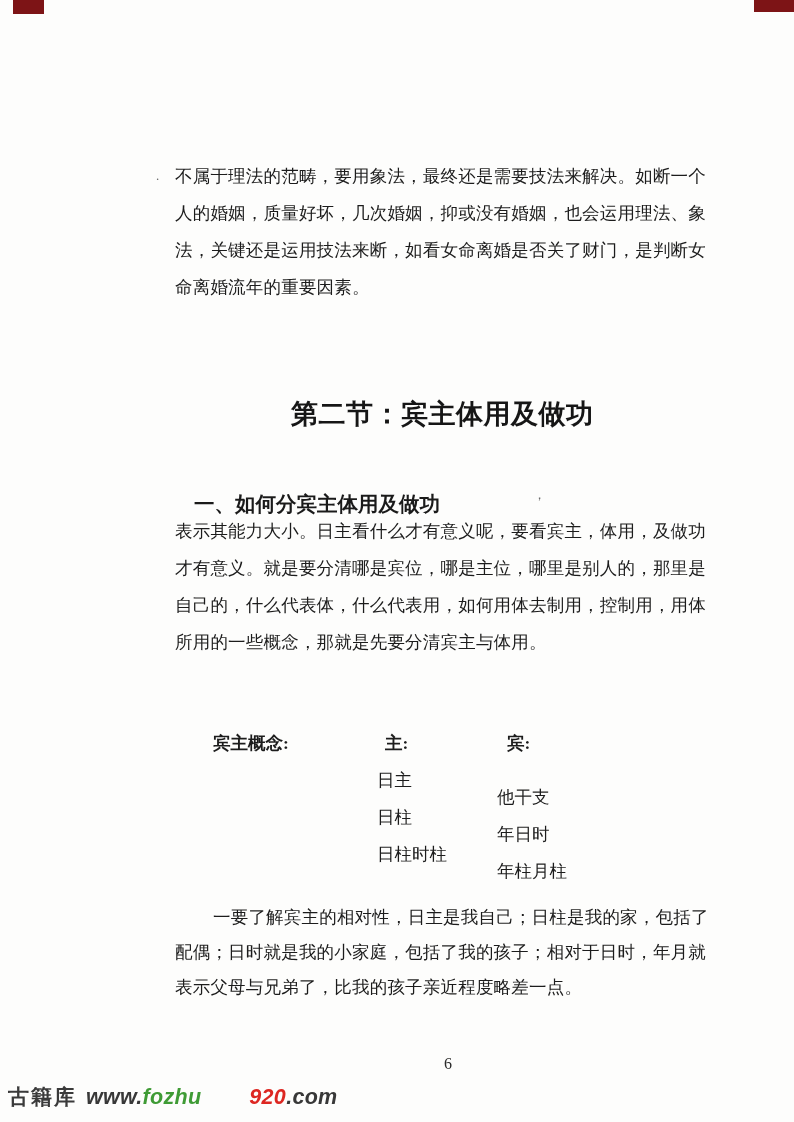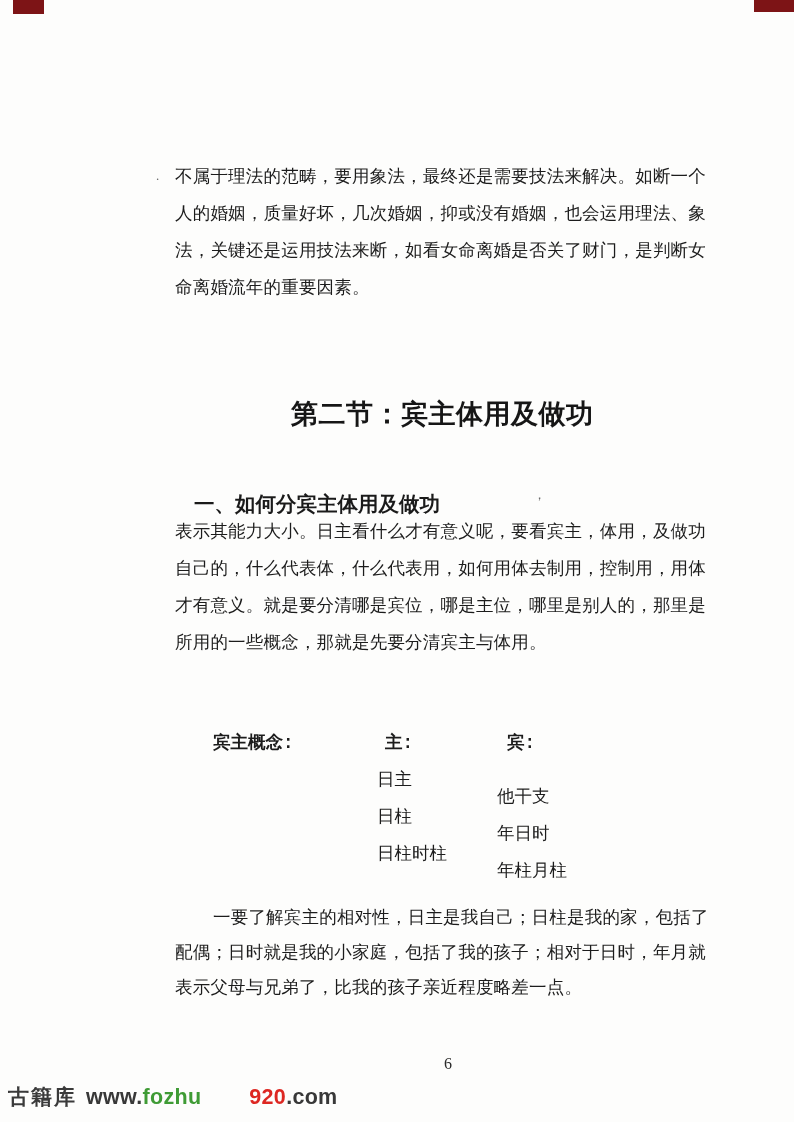--- a/index.html
+++ b/index.html
@@ -69,21 +69,20 @@
     font-weight: bold;
     white-space: nowrap;
     color: #1a1a1a;
   }
 
   #concept-table {
     position: absolute;
     left: 0;
     top: 725px;
     width: 742px;
-    font-family: Liberation Mono, monospace;
   }
   #concept-table .t-row {
     position: relative;
     height: 37px;
   }
   #concept-table span {
     position: absolute;
     top: 0;
     height: 37px;
     line-height: 37px;
@@ -114,21 +113,21 @@
     font-family: "Liberation Sans", "DejaVu Sans", sans-serif;
     font-weight: bold;
     white-space: nowrap;
   }
   #watermark .brand {
     font-size: 21px;
     color: #3a3a3a;
     margin-right: 9px;
     letter-spacing: 2px;
   }
-  #watermark .url-part { font-size: 21.5px; letter-spacing: 0.3px; }
+  #watermark .url-part { font-size: 21.5px; letter-spacing: 0.3px; font-style: italic; }
   #watermark .dark  { color: #383838; }
   #watermark .green { color: #3f9b35; }
   #watermark .red   { color: #dd2722; margin-left: 48px; }
 </style>
 </head>
 <body>
 
 <div id="page">
 
   <div class="corner-mark left"></div>
@@ -142,22 +141,22 @@
   </div>
 
   <div id="section-heading">第二节：宾主体用及做功</div>
 
   <div id="subsection-heading">一、如何分宾主体用及做功</div>
   <div class="speckle" style="left:533px; top:486px;">，</div>
   <div class="speckle" style="left:156px; top:168px;">.</div>
 
   <div id="body-paragraph" class="para">
     <div class="line">表示其能力大小。日主看什么才有意义呢，要看宾主，体用，及做功</div>
+    <div class="line">才有意义。就是要分清哪是宾位，哪是主位，哪里是别人的，那里是</div>
     <div class="line">自己的，什么代表体，什么代表用，如何用体去制用，控制用，用体</div>
-    <div class="line">才有意义。就是要分清哪是宾位，哪是主位，哪里是别人的，那里是</div>
     <div class="line">所用的一些概念，那就是先要分清宾主与体用。</div>
   </div>
 
   <div id="concept-table">
     <div class="t-row">
       <span class="t-label">宾主概念:</span>
       <span class="t-head-zhu">主:</span>
       <span class="t-head-bin">宾:</span>
     </div>
     <div class="t-row">

